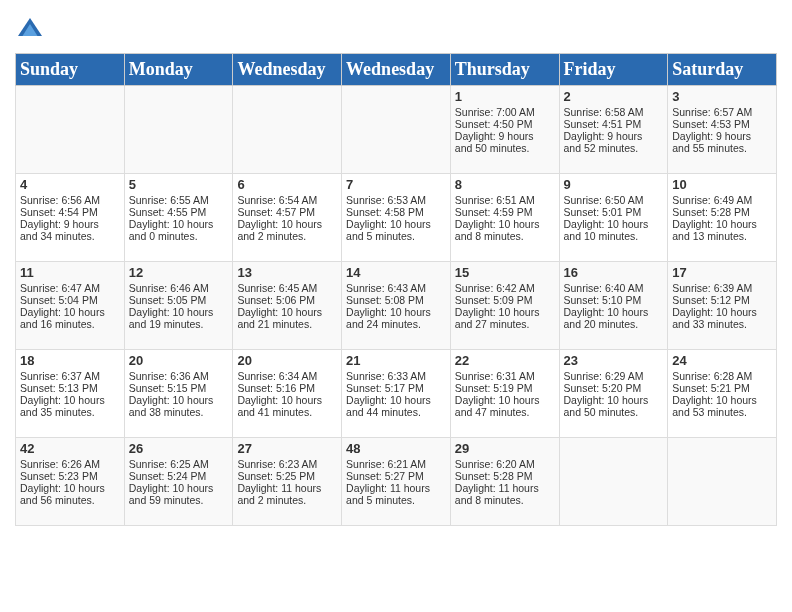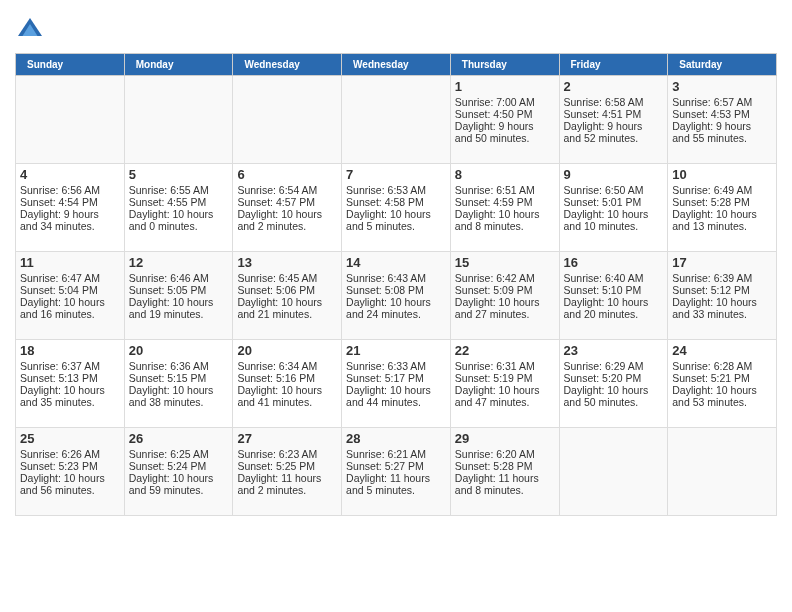--- a/index.html
+++ b/index.html
@@ -52,25 +52,26 @@
     table {
       width: 100%;
       border-collapse: collapse;
       table-layout: fixed;
     }
     thead tr {
       background-color: #2a6ab0;
       color: #fff;
     }
     thead th {
-      padding: 5px 11px;
-      font-size: 10px;
+      padding: 5px 4px;
+      font-size: 18px;
       font-weight: bold;
       border: 1px solid #ccc;
       text-align: left;
+      font-family: Liberation Serif, serif;
     }
     tbody td {
       border: 1px solid #ddd;
       vertical-align: top;
       padding: 3px 4px;
       font-size: 10.5px;
       color: #333;
       height: 88px;
       background: #fff;
     }
@@ -296,42 +297,42 @@
           <td>
             <span class="day-num">24</span>
             <div>Sunrise: 6:28 AM</div>
             <div>Sunset: 5:21 PM</div>
             <div>Daylight: 10 hours</div>
             <div>and 53 minutes.</div>
           </td>
         </tr>
         <tr>
           <td>
-            <span class="day-num">25</span>
+            <span class="day-num">42</span>
             <div>Sunrise: 6:26 AM</div>
             <div>Sunset: 5:23 PM</div>
             <div>Daylight: 10 hours</div>
             <div>and 56 minutes.</div>
           </td>
           <td>
             <span class="day-num">26</span>
             <div>Sunrise: 6:25 AM</div>
             <div>Sunset: 5:24 PM</div>
             <div>Daylight: 10 hours</div>
             <div>and 59 minutes.</div>
           </td>
           <td>
             <span class="day-num">27</span>
             <div>Sunrise: 6:23 AM</div>
             <div>Sunset: 5:25 PM</div>
             <div>Daylight: 11 hours</div>
             <div>and 2 minutes.</div>
           </td>
           <td>
-            <span class="day-num">28</span>
+            <span class="day-num">48</span>
             <div>Sunrise: 6:21 AM</div>
             <div>Sunset: 5:27 PM</div>
             <div>Daylight: 11 hours</div>
             <div>and 5 minutes.</div>
           </td>
           <td>
             <span class="day-num">29</span>
             <div>Sunrise: 6:20 AM</div>
             <div>Sunset: 5:28 PM</div>
             <div>Daylight: 11 hours</div>

